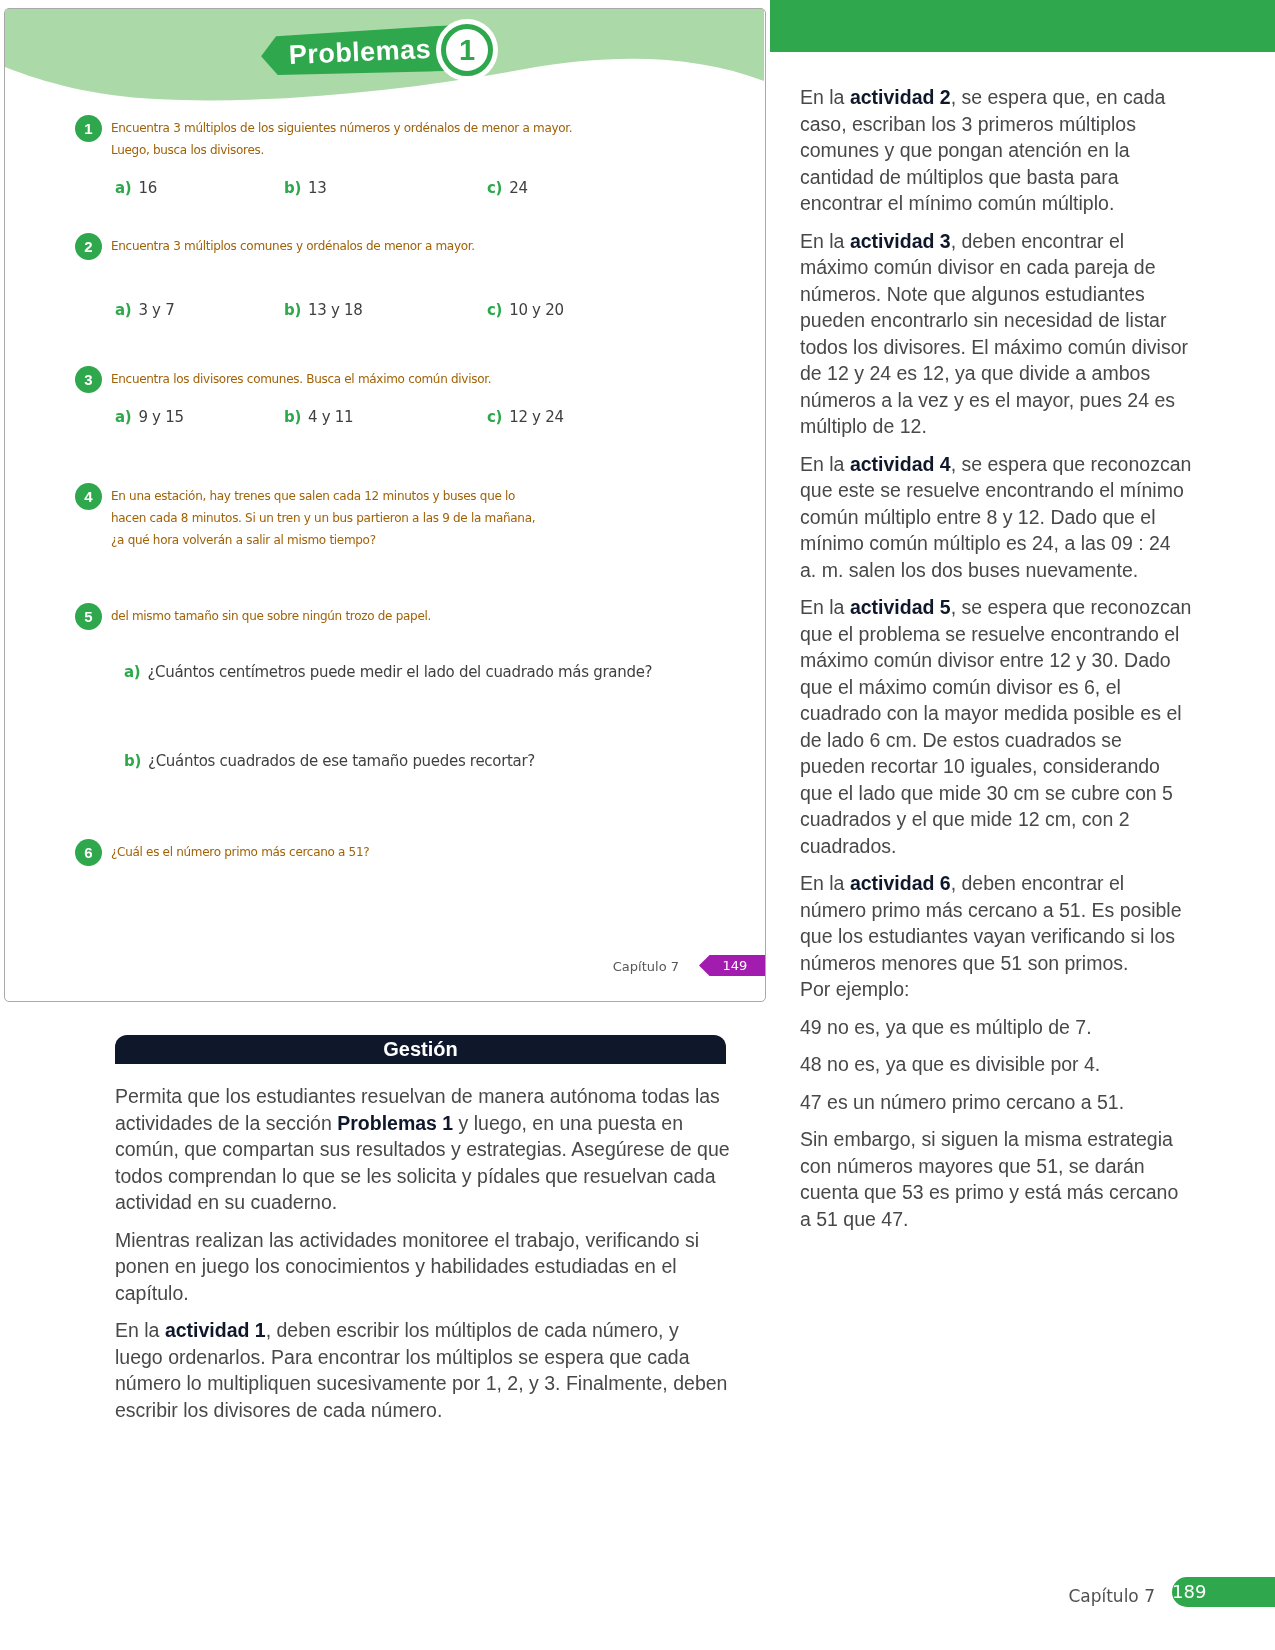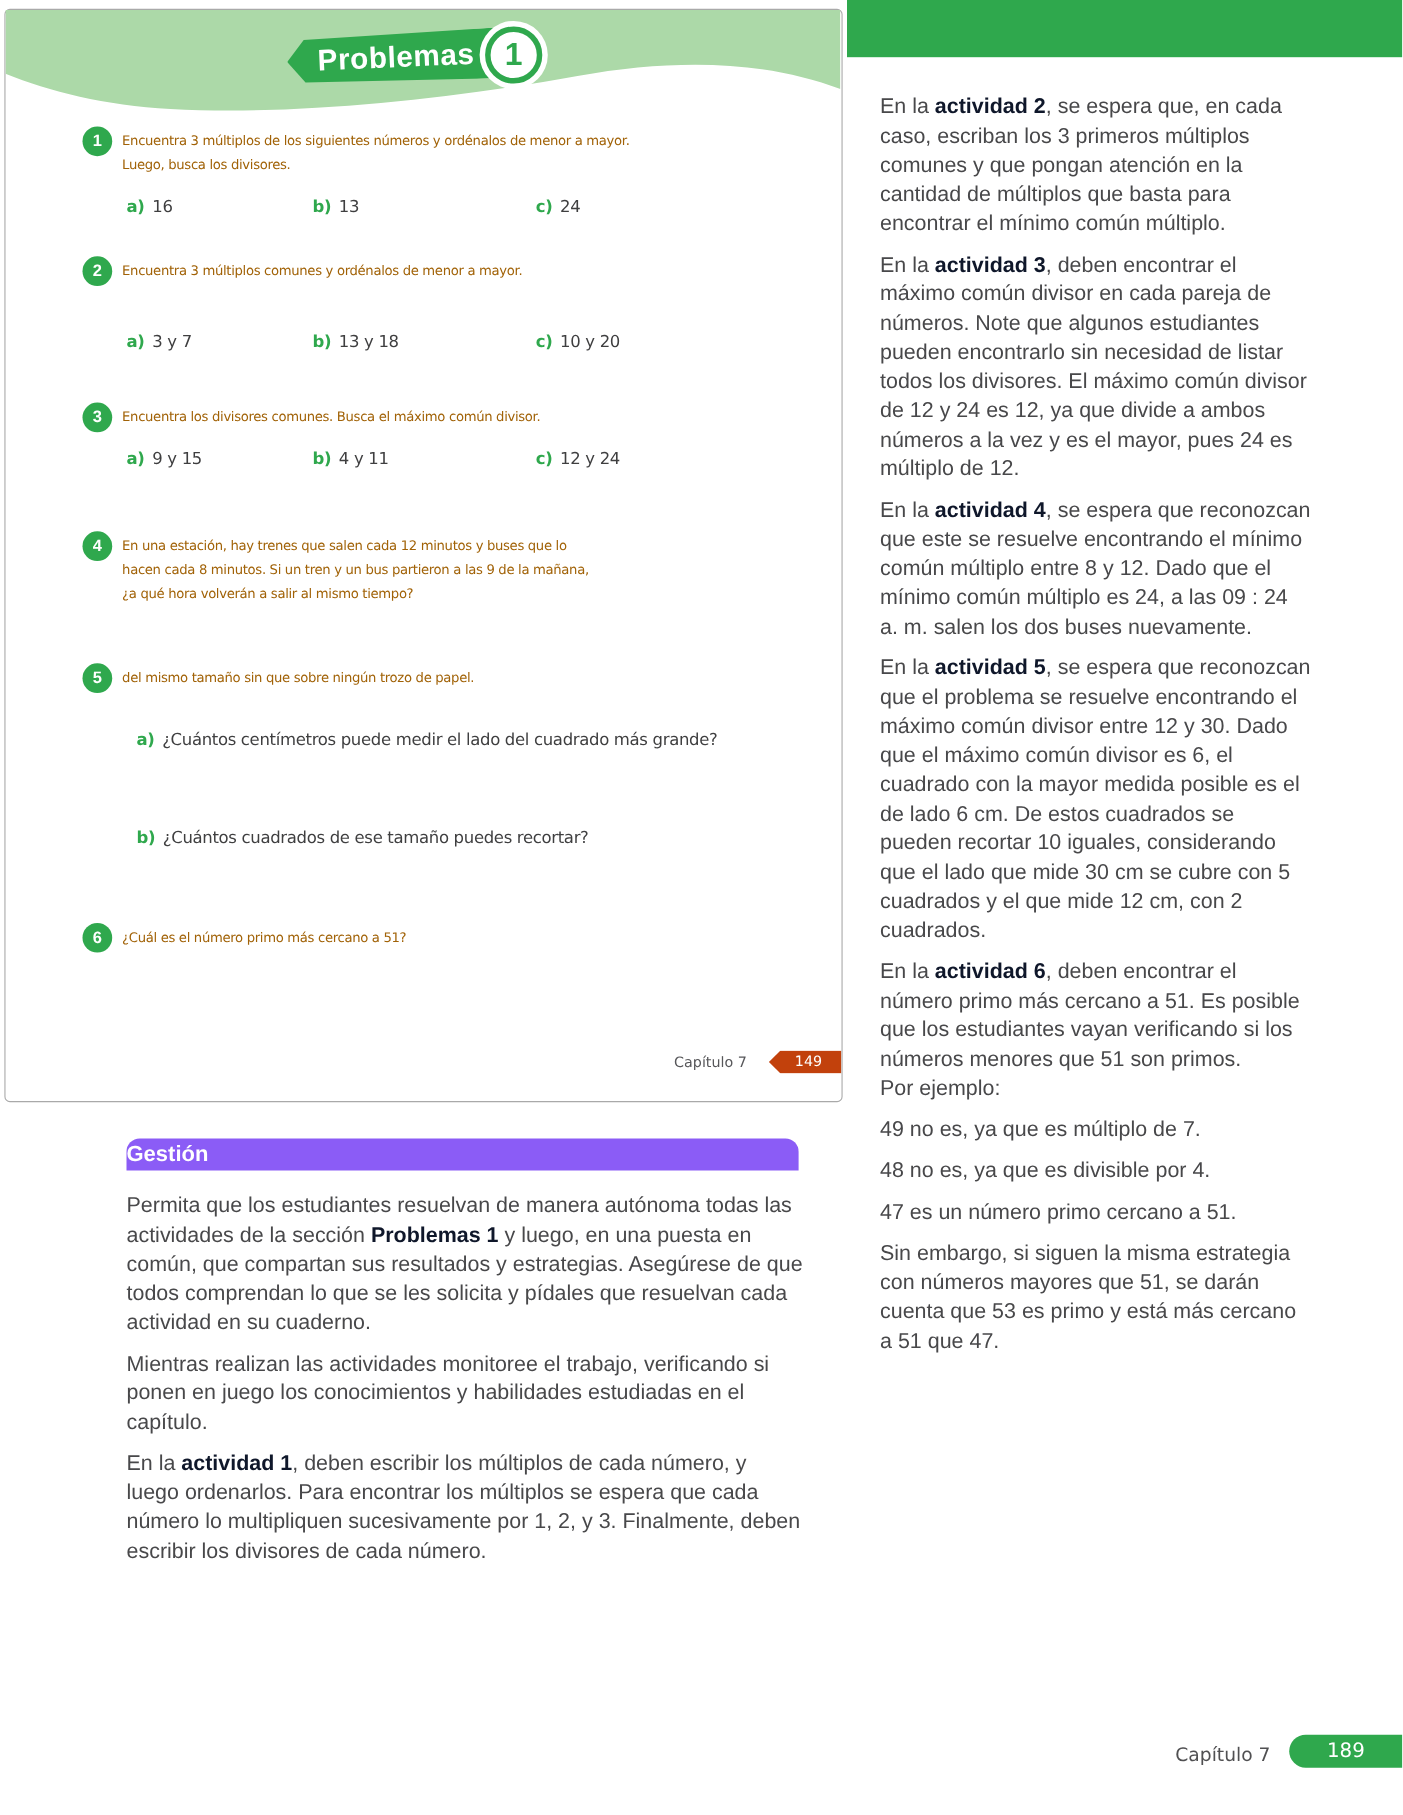--- a/index.html
+++ b/index.html
@@ -32,44 +32,44 @@
   .orow{position:absolute;left:70px;height:22px;font-family:"DejaVu Sans", sans-serif;
         font-size:15px;color:#3F3F40;letter-spacing:-0.3px;}
   .opt{position:absolute;white-space:nowrap;}
   .opt-label{color:#2FA84D;font-weight:700;margin-right:7px;}
 
   .sub{position:absolute;left:119px;font-family:"DejaVu Sans", sans-serif;font-size:15px;
        color:#3F3F40;letter-spacing:-0.3px;white-space:nowrap;}
 
   .card-footer-chapter{position:absolute;right:86px;top:950px;font-family:"DejaVu Sans", sans-serif;
        font-size:13px;color:#57575a;}
-  .card-footer-badge{position:absolute;right:0;top:946px;width:66px;height:21px;background:#c2410c;
+  .card-footer-badge{position:absolute;right:0;top:946px;width:66px;height:21px;background:#a21caf;
        clip-path:polygon(16% 0,100% 0,100% 100%,16% 100%,0 50%);
        color:#fff;font-family:"DejaVu Sans", sans-serif;font-size:13px;line-height:21px;
        text-align:center;padding-left:6px;box-sizing:border-box;}
 
   
-  .gestion-bar{position:absolute;left:115px;top:1035px;width:611px;height:29px;background:#8b5cf6;
+  .gestion-bar{position:absolute;left:115px;top:1035px;width:611px;height:29px;background:#0f172a;
        border-radius:12px 12px 0 0;color:#fff;font-weight:700;font-size:20px;line-height:29px;
-       }
+       text-align:center;}
   .gestion-text{position:absolute;left:115px;top:1083px;width:616px;}
 
   .para{font-size:19.5px;line-height:26.5px;color:#48484a;margin:0 0 11px 0;}
   .mb0{margin-bottom:0;}
   .b{font-weight:700;color:#0f172a;}
 
   
   .right-col{position:absolute;left:800px;top:84px;width:392px;}
 
   
   .page-footer-chapter{position:absolute;left:1015px;top:1586px;width:140px;text-align:right;
        font-family:"DejaVu Sans", sans-serif;font-size:17px;color:#505052;}
   .page-footer-badge{position:absolute;left:1172px;top:1577px;width:103px;height:30px;
        background:#2FA84D;border-radius:15px 0 0 15px;color:#fff;font-size:18px;line-height:30px;
-       text-align:center;font-family:"DejaVu Sans", sans-serif;}
+       text-align:left;font-family:"DejaVu Sans", sans-serif;}
 </style>
 </head>
 <body>
 
 <div class="page">
 
   <div class="top-bar"></div>
 
   <div class="card">
     <svg class="wave" viewBox="0 0 759 112" preserveAspectRatio="none">

